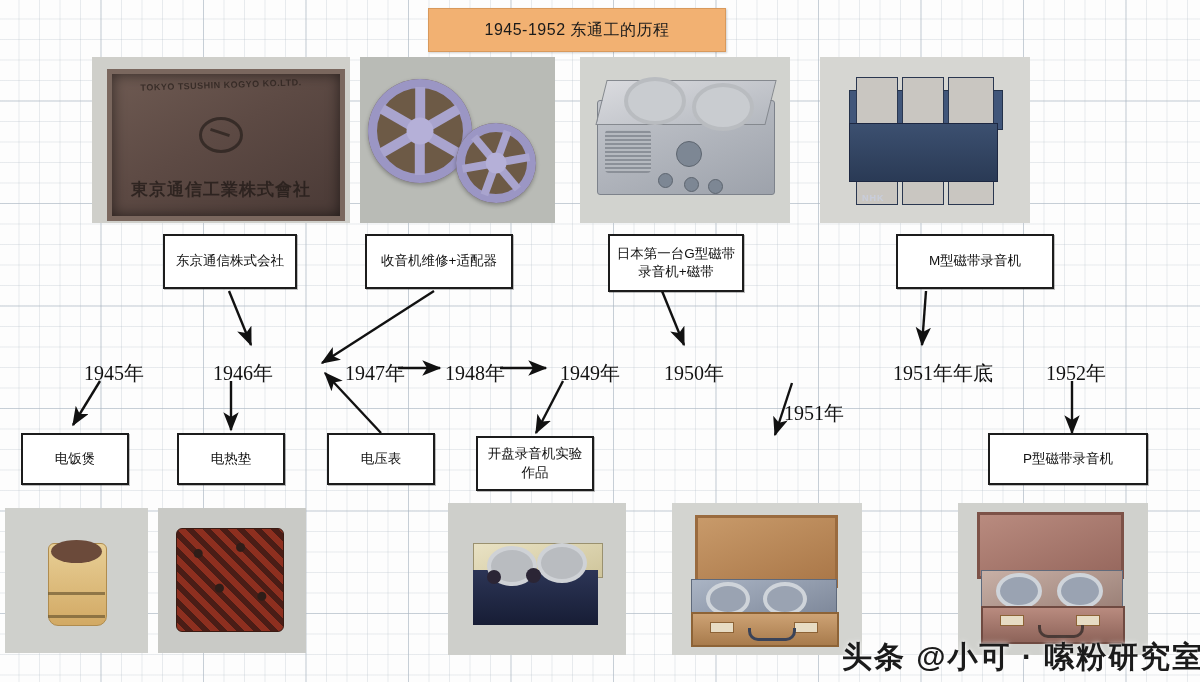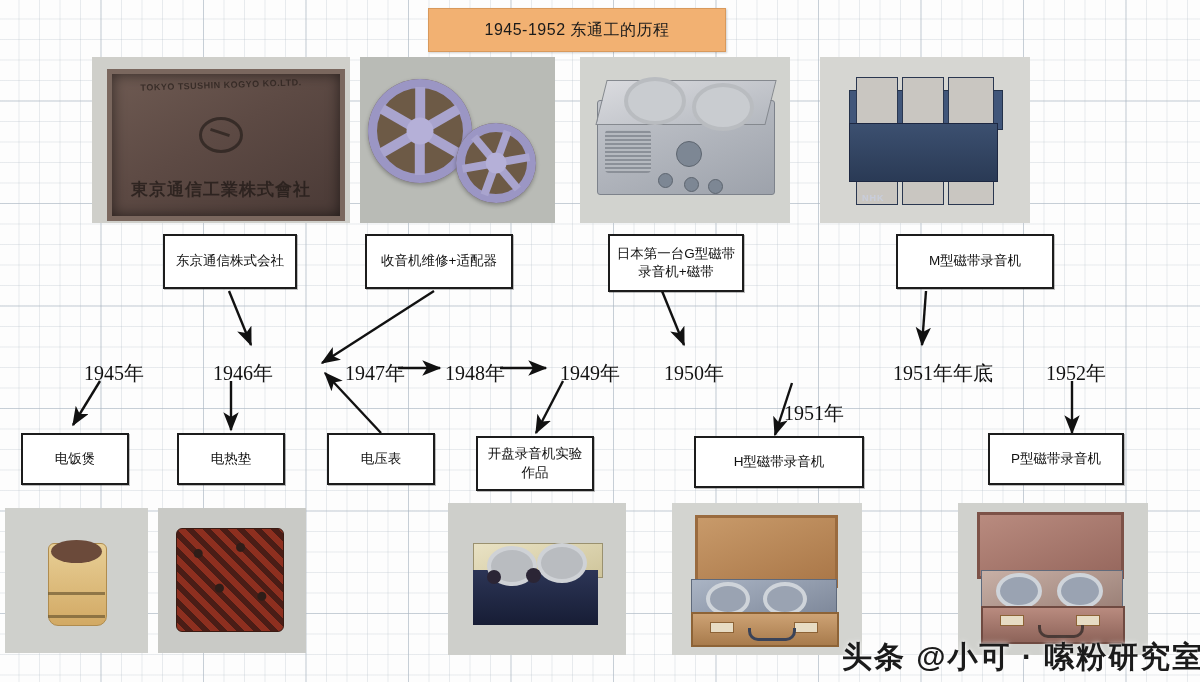--- a/index.html
+++ b/index.html
@@ -270,24 +270,21 @@
   </div>
   <div class="node" style="left:177px;top:433px;width:108px;height:52px;">
     <span>电热垫</span>
   </div>
   <div class="node" style="left:327px;top:433px;width:108px;height:52px;">
     <span>电压表</span>
   </div>
   <div class="node" style="left:476px;top:436px;width:118px;height:55px;">
     <span>开盘录音机实验作品</span>
   </div>
-  <div class="node" style="left:694px;top:436px;width:170px;height:52px;">
-    <span>H型磁带录音机</span>
-  </div>
-  <div class="node" style="left:988px;top:433px;width:136px;height:52px;">
+  <div class="node" style="left:988px;top:433px;width:160px;height:52px;">
     <span>P型磁带录音机</span>
   </div>
 
   <div class="photo" style="left:5px;top:508px;width:143px;height:145px;">
     <div class="rc-bg"></div>
     <div class="rc-body"></div>
     <div class="rc-mouth"></div>
     <div class="rc-band" style="top:58%;"></div>
     <div class="rc-band" style="top:74%;"></div>
   </div>

